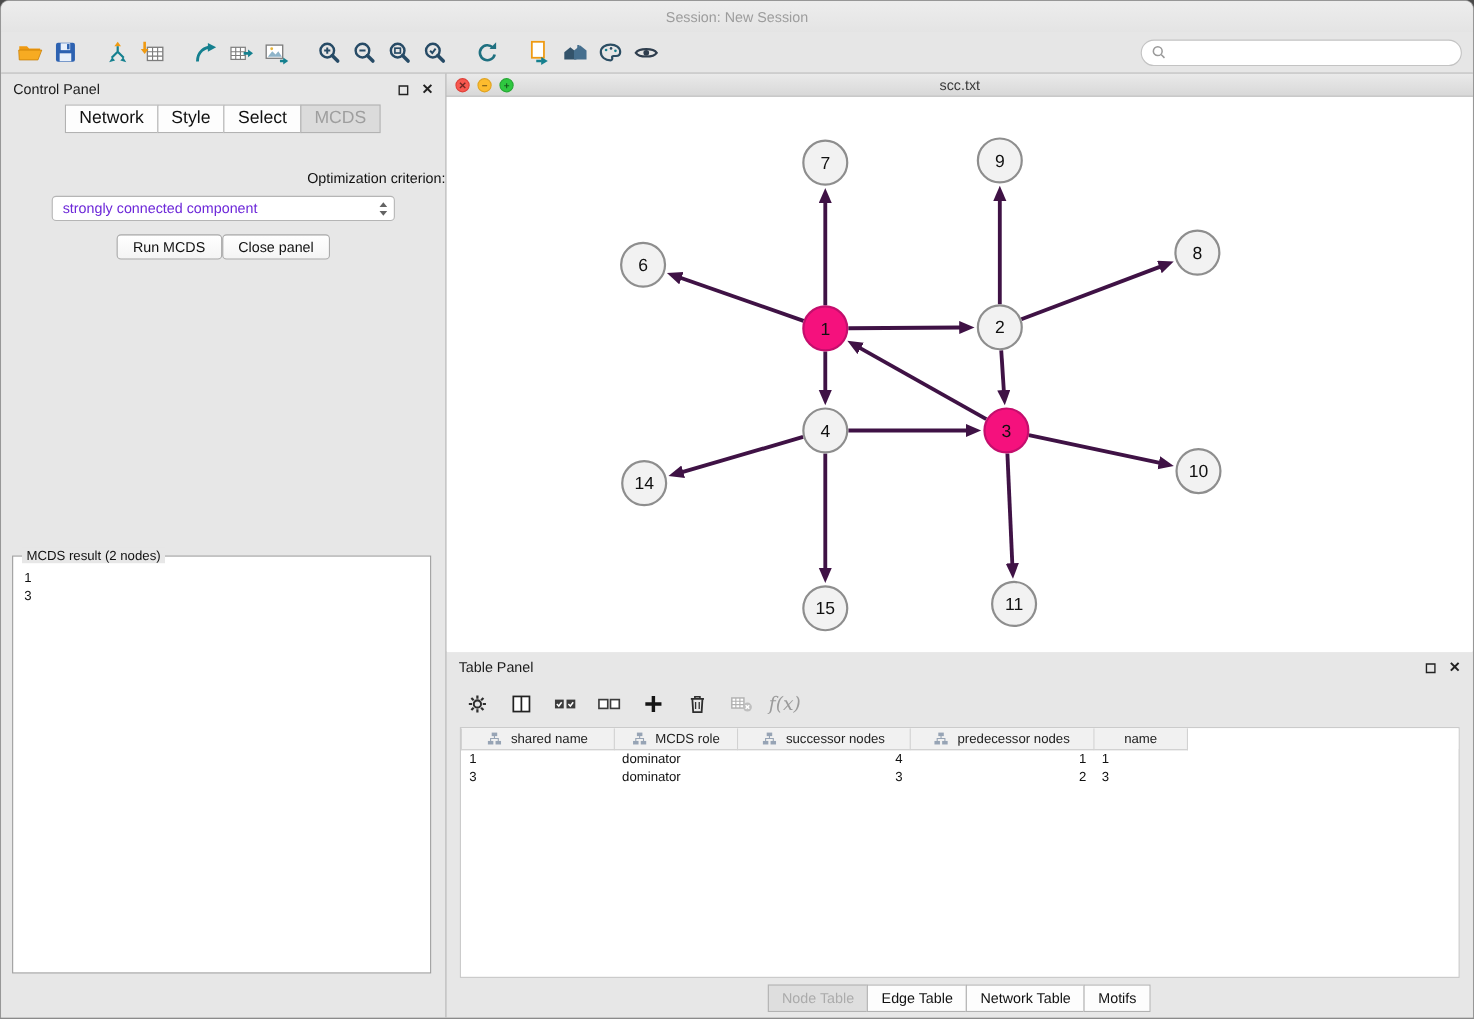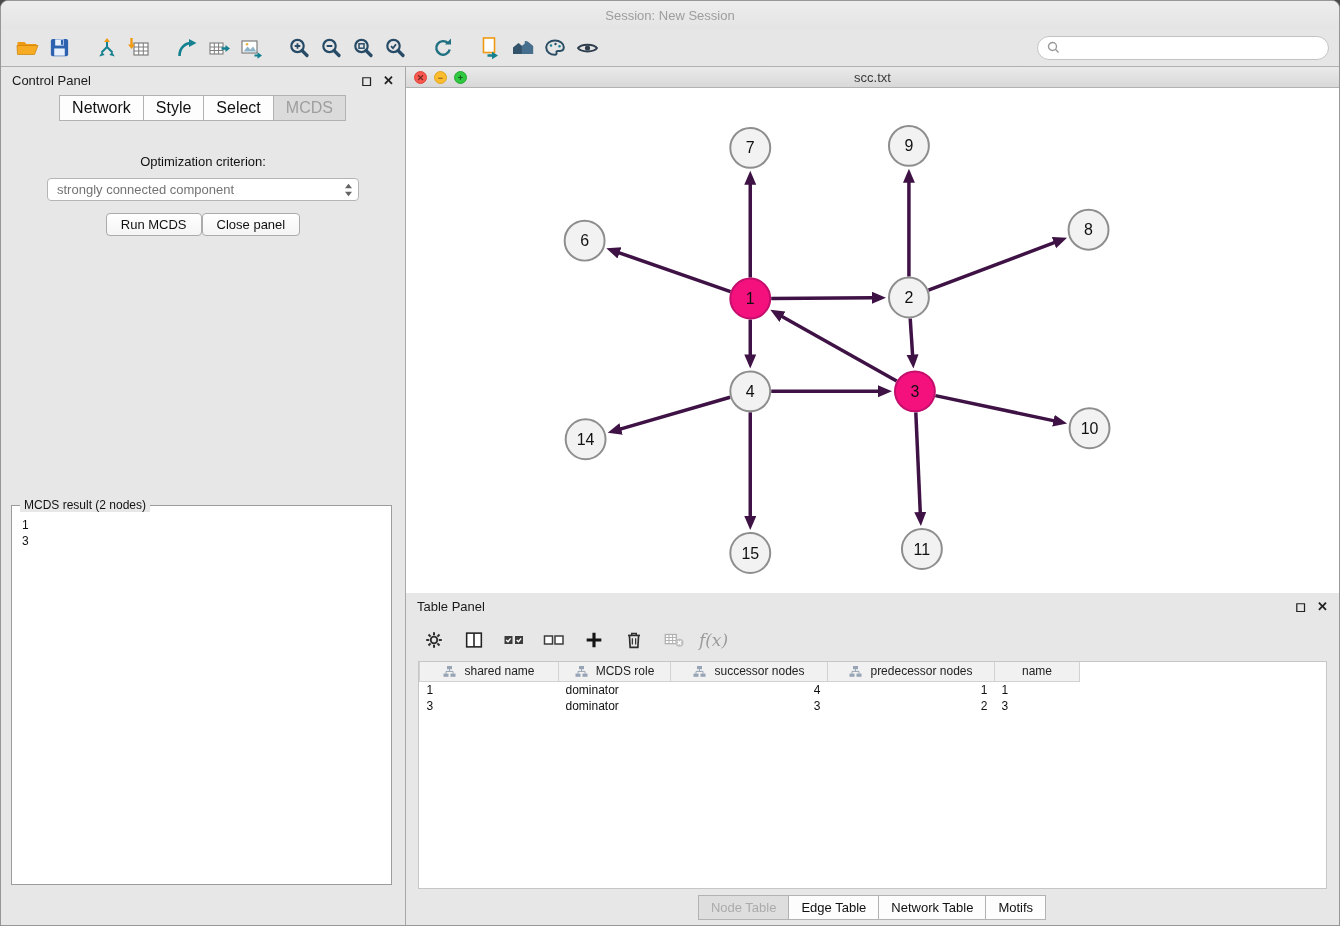--- a/index.html
+++ b/index.html
@@ -29,24 +29,24 @@
                    display:flex; flex-direction:column; }
   .panel-header { height:26px; flex:0 0 26px; display:flex; align-items:center; padding:0 11px;
                   font-size:13px; color:#1a1a1a; }
   .ph-btns { margin-left:auto; display:flex; gap:11px; }
   .ph-btn { font-size:13px; color:#222; font-weight:bold; line-height:1; cursor:default; }
   .cp-tabs { display:flex; justify-content:center; padding:2px 0 7px; }
   .tab-btn { font-size:16px; padding:3px 12px; background:#fdfdfd; border:1px solid #b2b2b2;
              margin-left:-1px; color:#111; }
   .tab-btn.active { background:#dbdbdb; color:#9e9e9e; }
   .cp-body { flex:1; position:relative; }
-  .opt-label { text-align:center; font-size:13px; margin-top:26px; color:#111; }
+  .opt-label { text-align:right; font-size:13px; margin-top:26px; color:#111; }
   .dropdown { width:312px; height:23px; margin:9px auto 0; background:#fff; border:1px solid #b5b5b5;
               border-radius:4px; display:flex; align-items:center; padding:0 22px 0 9px; font-size:13px;
-              position:relative; color:#737373; }
+              position:relative; color:#6d28d9; }
   .dd-arrows { position:absolute; right:3px; top:2px; }
   .btn-row { display:flex; justify-content:center; margin-top:12px; }
   .push-btn { font-size:13px; padding:3px 14px; background:linear-gradient(#ffffff,#f4f4f4);
               border:1px solid #ababab; border-radius:4px; color:#111; }
   .result-group { position:absolute; left:10px; right:13px; top:377px; height:380px;
                   border:1px solid #9c9c9c; background:#fff; }
   .result-legend { position:absolute; top:-8px; left:8px; background:#e7e7e7; padding:0 4px;
                    font-size:12px; color:#111; }
   .result-text { padding:11px 0 0 10px; font-size:12px; line-height:16px; color:#111; }
 

